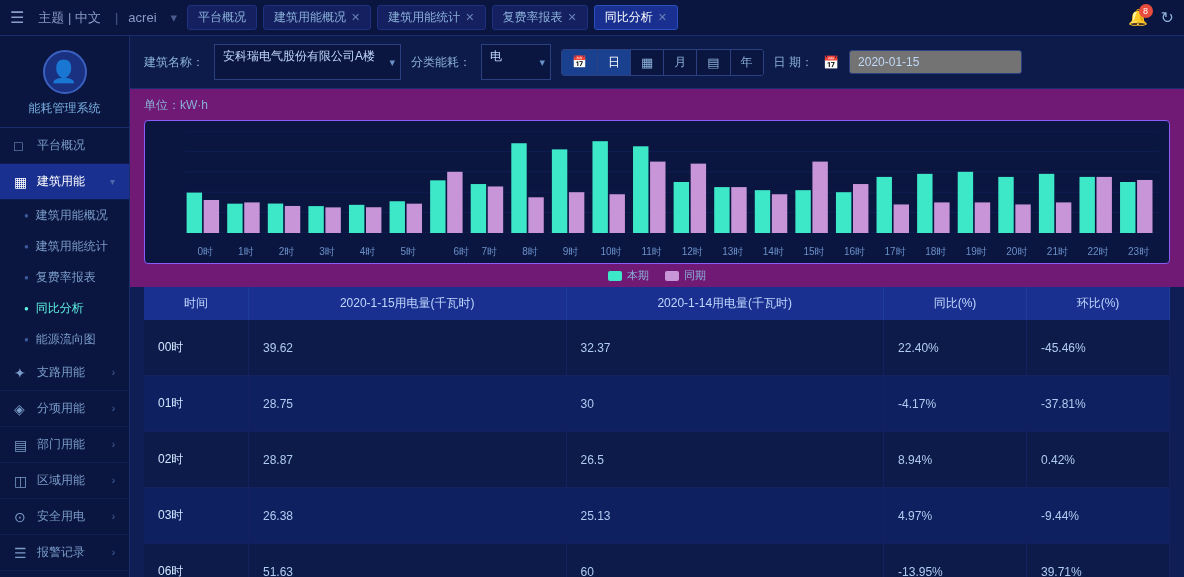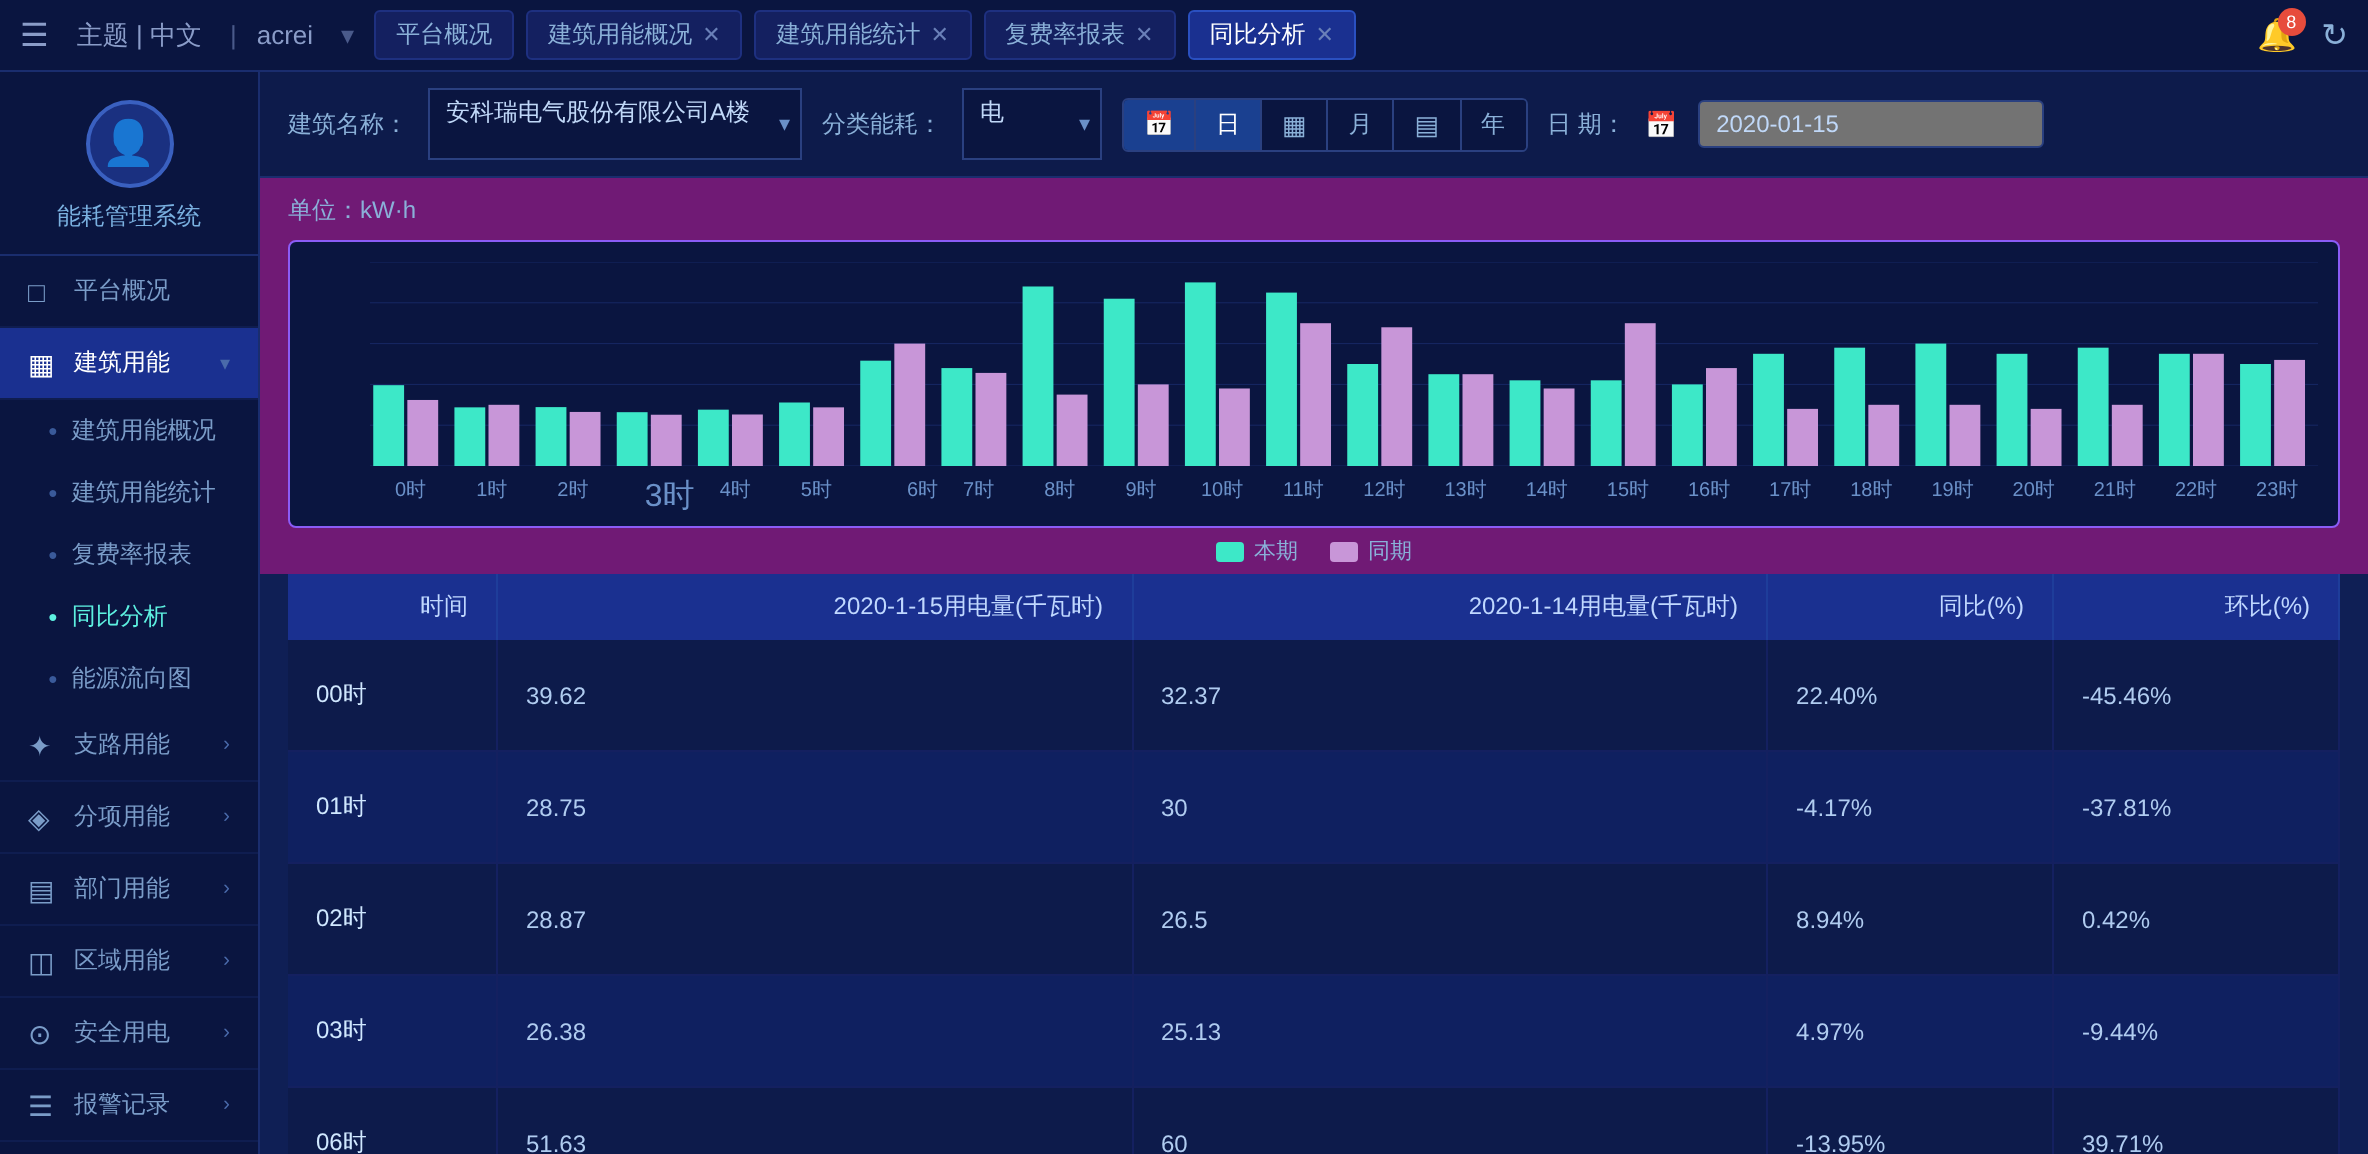--- a/index.html
+++ b/index.html
@@ -267,21 +267,21 @@
     .data-table {
       width: 100%;
       border-collapse: collapse;
       font-size: 12px;
     }
     .data-table thead tr {
       background: #1a3090;
     }
     .data-table thead th {
       padding: 8px 14px;
-      text-align: right;
+      text-align: center;
       color: #c0d8ff;
       font-weight: normal;
       border-right: 1px solid #1e3d9a;
     }
     .data-table tbody tr {
       background: #0d1b4b;
       border-bottom: 1px solid #142060;
     }
     .data-table tbody tr:nth-child(even) {
       background: #0f2060;
@@ -507,21 +507,21 @@
             <rect x="898.4000000000001" y="67.5" width="15.2" height="82.5" fill="#c896d8"></rect>
             <rect x="921.6" y="75" width="15.2" height="75" fill="#3de8c8"></rect>
             <rect x="938.4000000000001" y="72" width="15.2" height="78" fill="#c896d8"></rect>
           </svg>
 
         
         <div id="x-axis-labels" style="position:absolute; bottom:4px; left:40px; right:10px; display:flex; justify-content:space-around;">
         <span style="font-size: 10px; color: rgb(106, 144, 200); white-space: nowrap; flex: 1 1 0%; text-align: center;">0时</span>
             <span style="font-size: 10px; color: rgb(106, 144, 200); white-space: nowrap; flex: 1 1 0%; text-align: center;">1时</span>
             <span style="font-size: 10px; color: rgb(106, 144, 200); white-space: nowrap; flex: 1 1 0%; text-align: center;">2时</span>
-            <span style="font-size: 16px; color: rgb(106, 144, 200); white-space: nowrap; flex: 1 1 0%; text-align: right;">3时</span>
+            <span style="font-size: 10px; color: rgb(106, 144, 200); white-space: nowrap; flex: 1 1 0%; text-align: center;">3时</span>
             <span style="font-size: 10px; color: rgb(106, 144, 200); white-space: nowrap; flex: 1 1 0%; text-align: center;">4时</span>
             <span style="font-size: 10px; color: rgb(106, 144, 200); white-space: nowrap; flex: 1 1 0%; text-align: center;">5时</span>
             <span style="font-size: 10px; color: rgb(106, 144, 200); white-space: nowrap; flex: 1 1 0%; text-align: right;">6时</span>
             <span style="font-size: 10px; color: rgb(106, 144, 200); white-space: nowrap; flex: 1 1 0%; text-align: center;">7时</span>
             <span style="font-size: 10px; color: rgb(106, 144, 200); white-space: nowrap; flex: 1 1 0%; text-align: center;">8时</span>
             <span style="font-size: 10px; color: rgb(106, 144, 200); white-space: nowrap; flex: 1 1 0%; text-align: center;">9时</span>
             <span style="font-size: 10px; color: rgb(106, 144, 200); white-space: nowrap; flex: 1 1 0%; text-align: center;">10时</span>
             <span style="font-size: 10px; color: rgb(106, 144, 200); white-space: nowrap; flex: 1 1 0%; text-align: center;">11时</span>
             <span style="font-size: 10px; color: rgb(106, 144, 200); white-space: nowrap; flex: 1 1 0%; text-align: center;">12时</span>
             <span style="font-size: 10px; color: rgb(106, 144, 200); white-space: nowrap; flex: 1 1 0%; text-align: center;">13时</span>

